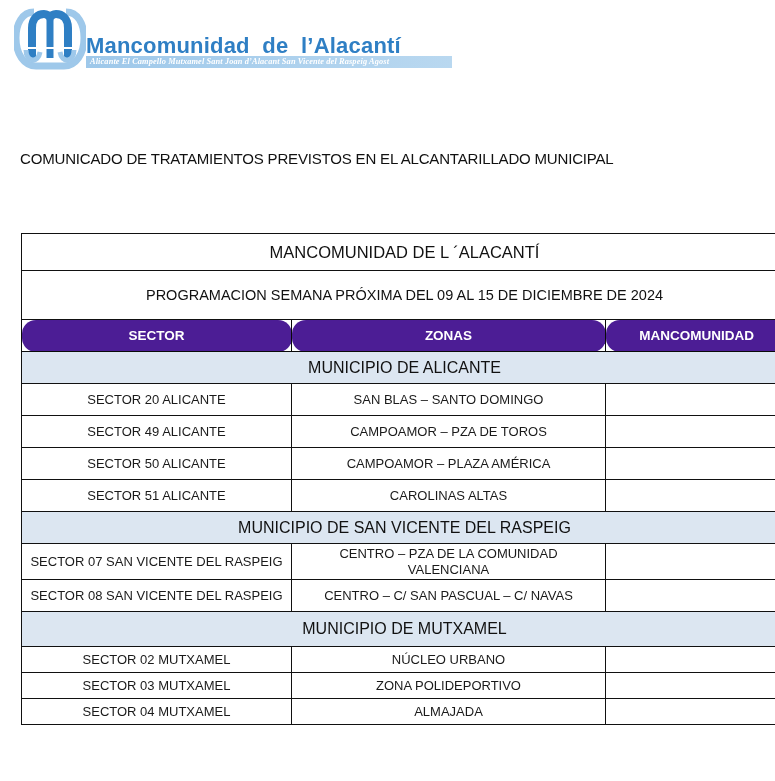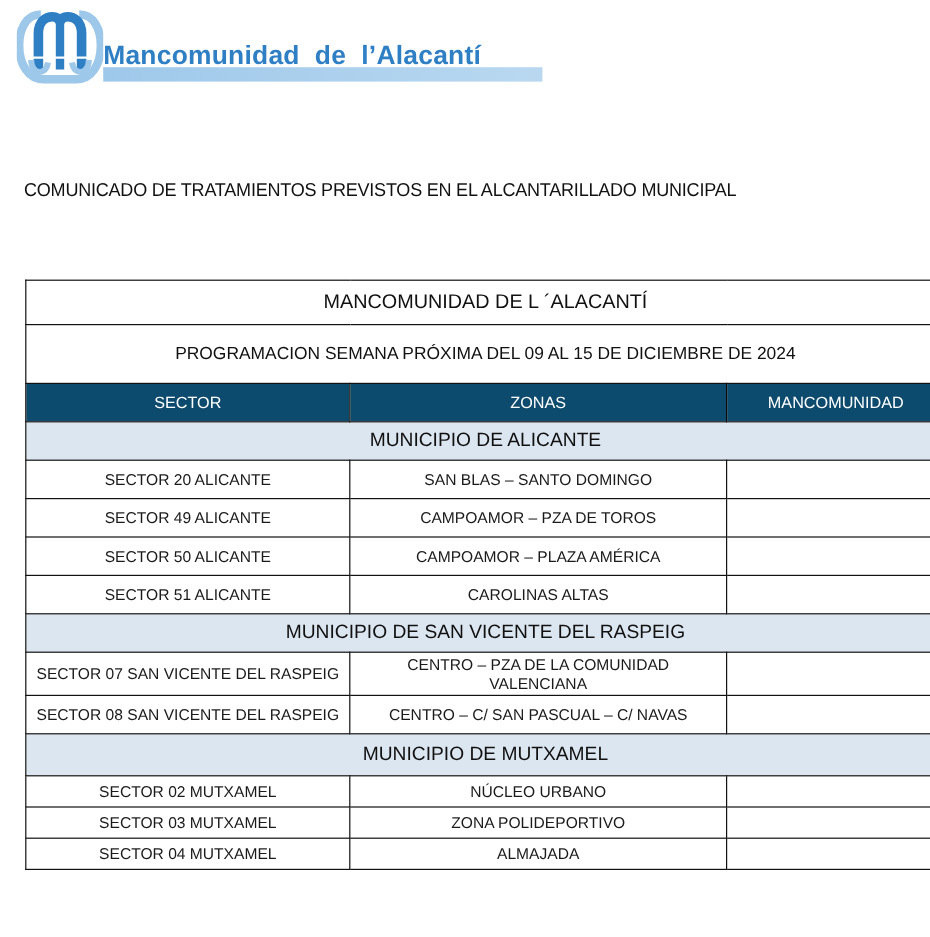--- a/index.html
+++ b/index.html
@@ -100,25 +100,26 @@
     font-weight: normal;
     color: #111111;
   }
   .sched .prog-row td {
     height: 48px;
     font-size: 14.5px;
     color: #111111;
   }
   .sched .head-row th {
     height: 31px;
-    background: #0c4a6e;
+    background: #4c1d95;
     color: #ffffff;
-    font-weight: normal;
+    font-weight: bold;
     font-size: 13.5px;
     border-color: #0a0a0a;
+    border-radius: 14px;
   }
   .sched .band-row td {
     height: 31px;
     background: #dce6f1;
     font-size: 16px;
     color: #111111;
   }
   .sched .data-row td {
     height: 31px;
   }
@@ -144,20 +145,21 @@
     <path d="M20 6 C8 6 2 18 2 32 C2 48 10 60 22 60 L50 60 C62 60 70 48 70 32 C70 18 64 6 52 6" fill="none" stroke="#9ec8ea" stroke-width="7"></path>
 
     <path d="M18 52 L18 22 C18 12 24 8 30 8 C33 8 35 10 36 12 C37 10 39 8 42 8 C48 8 54 12 54 22 L54 52" fill="none" stroke="#2f7fc4" stroke-width="8" stroke-linejoin="round"></path>
     <line x1="36" y1="14" x2="36" y2="52" stroke="#2f7fc4" stroke-width="7"></line>
 
     <path d="M12 44 C12 56 24 58 26 46 M46 46 C48 58 60 56 60 44" fill="none" stroke="#9ec8ea" stroke-width="5"></path>
     <line x1="10" y1="42" x2="62" y2="42" stroke="#ffffff" stroke-width="2"></line>
   </svg>
   <div class="logo-strip"></div>
   <div class="logo-title">Mancomunidad  de  l’Alacantí</div>
+  <div class="logo-towns">Alicante  El Campello  Mutxamel  Sant Joan d’Alacant  San Vicente del Raspeig  Agost</div>
 </div>
 
 <div class="doc-title">COMUNICADO DE TRATAMIENTOS PREVISTOS EN EL ALCANTARILLADO MUNICIPAL</div>
 
 <table class="sched">
   <colgroup>
     <col style="width:270px">
     <col style="width:314px">
     <col style="width:182px">
   </colgroup>

